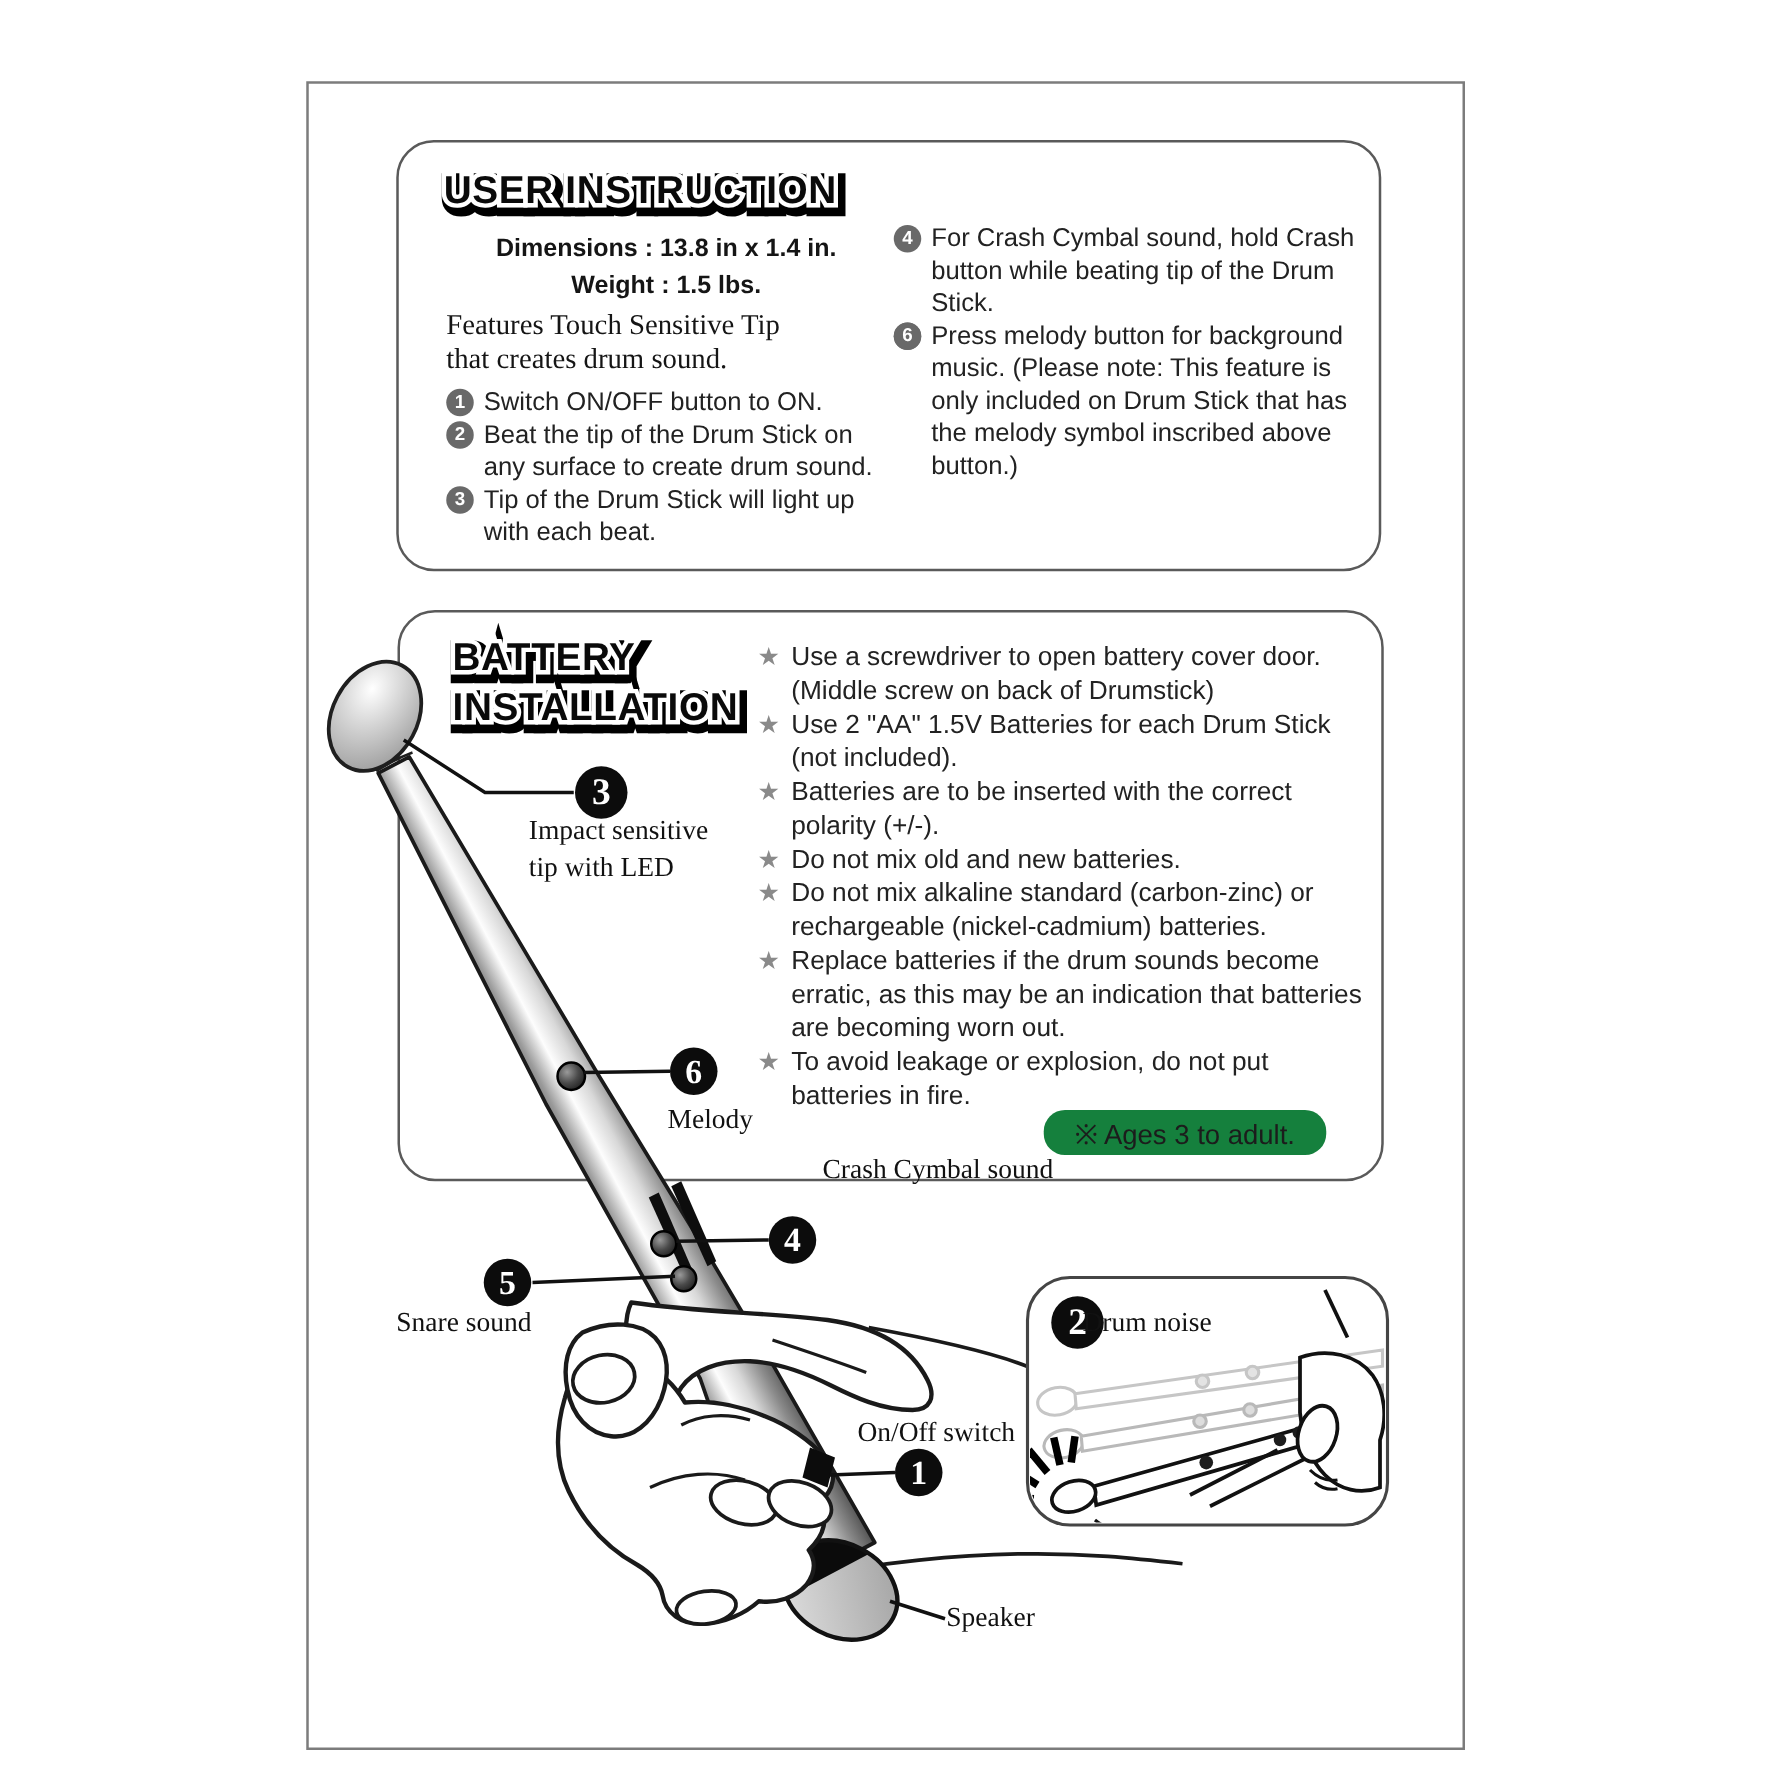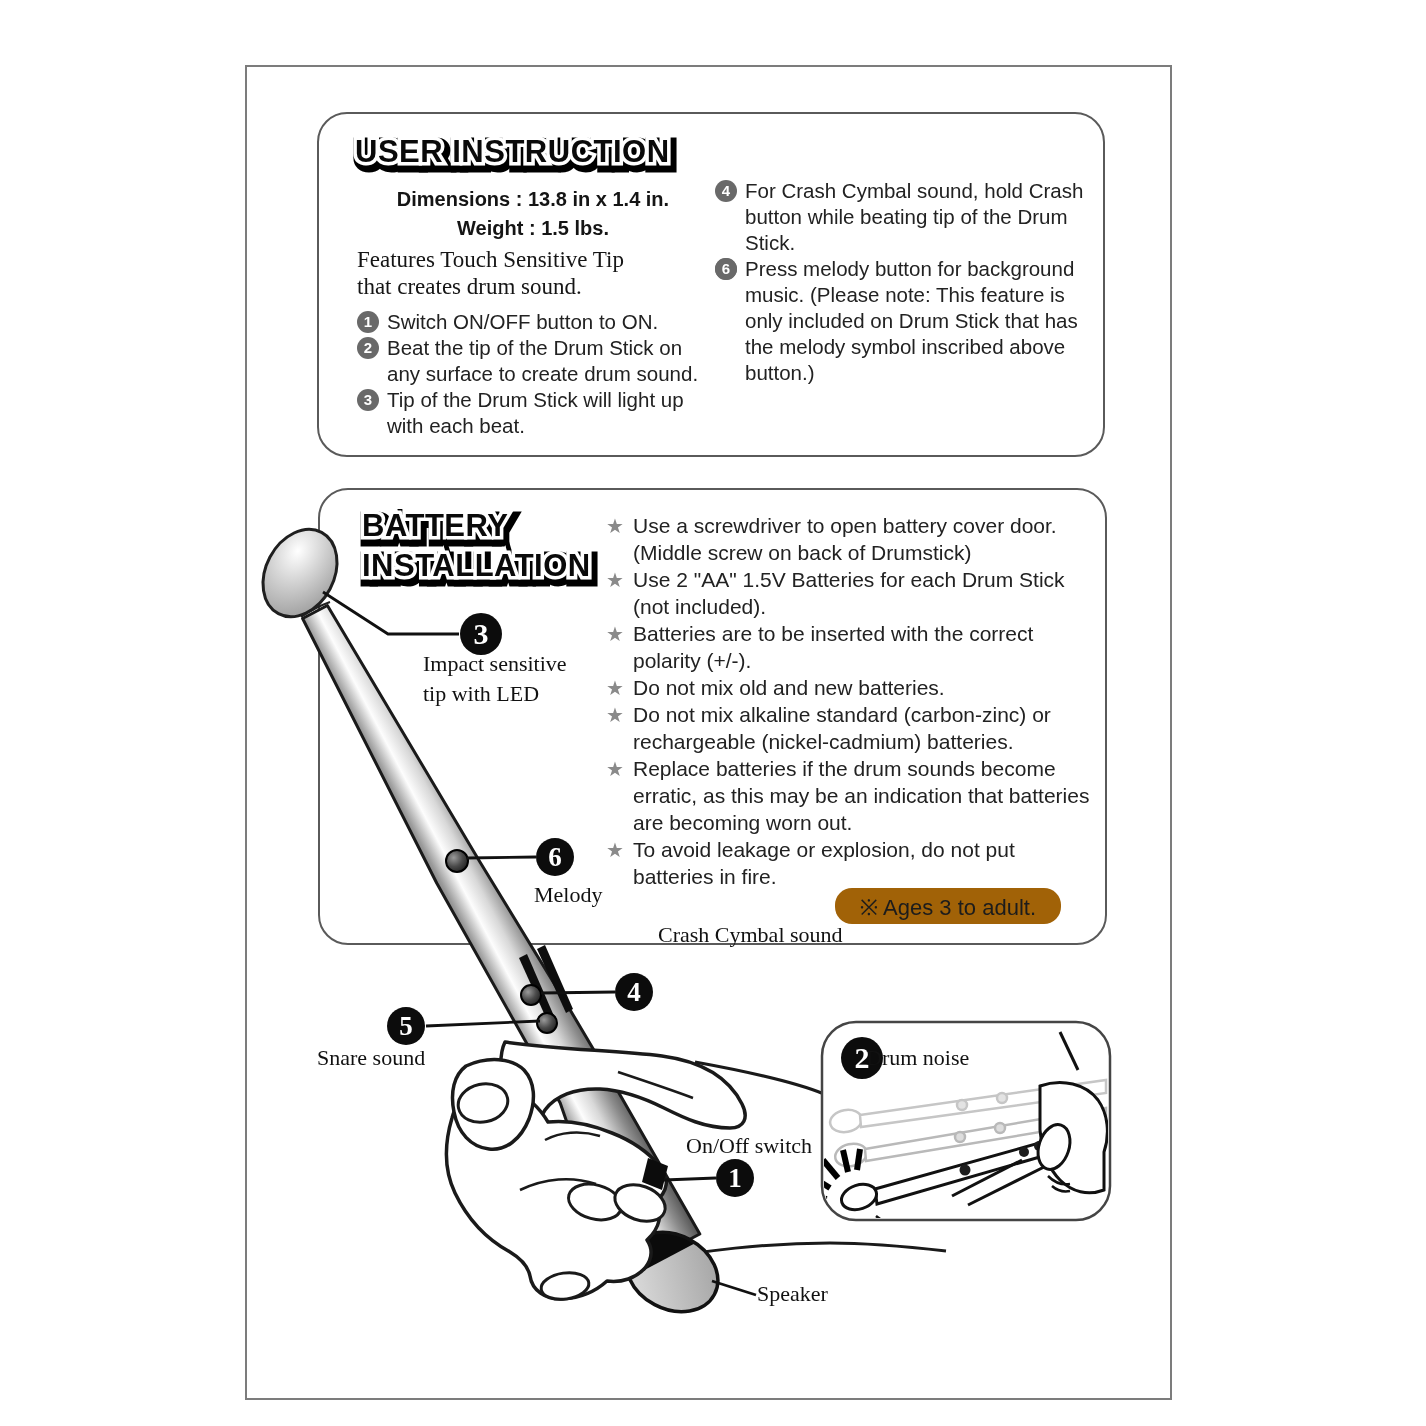--- a/index.html
+++ b/index.html
@@ -25,21 +25,21 @@
   .serifr{font-family:"Liberation Serif",serif;font-size:23px;line-height:27px;}
 
   .col{position:absolute;}
   .step{position:relative;padding-left:30px;font-size:20.5px;line-height:26px;margin:0;color:#222;}
   .step .mark{position:absolute;left:0;top:2px;width:22px;height:22px;border-radius:50%;
               background:#696969;color:#fff;font-size:15px;font-weight:bold;
               display:flex;align-items:center;justify-content:center;}
   .bullet{position:relative;padding-left:27px;font-size:21px;line-height:27px;color:#222;}
   .bullet .star{position:absolute;left:0;top:1px;color:#8a8a8a;font-size:20px;}
 
-  .badge{position:absolute;right:44px;top:398px;background:#a16207;border-radius:17px;
+  .badge{position:absolute;right:44px;top:398px;background:#15803d;border-radius:17px;
          padding:3px 25px;font-size:22px;color:#1c1c1c;white-space:nowrap;}
 
   .callout{position:absolute;background:#0c0c0c;color:#fff;border-radius:50%;
            display:flex;align-items:center;justify-content:center;
            font-family:"Liberation Serif",serif;font-weight:bold;z-index:6;}
   .c38{width:38px;height:38px;font-size:27px;}
   .c42{width:42px;height:42px;font-size:30px;}
   .dlabel{position:absolute;font-family:"Liberation Serif",serif;font-size:22px;
           color:#111;white-space:nowrap;z-index:6;line-height:30px;}
   #lbl-impact{white-space:normal;width:170px;}

